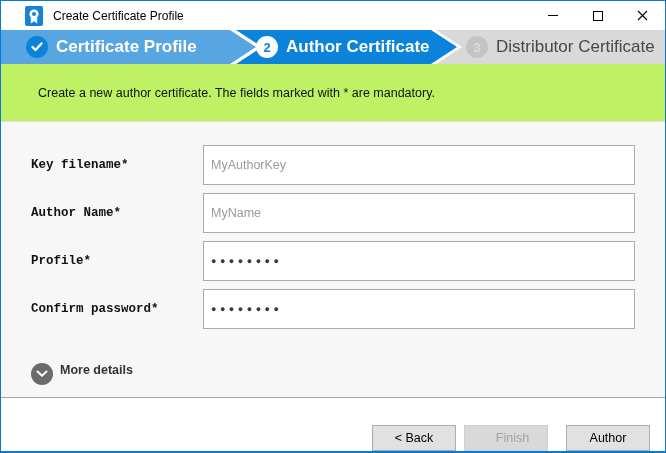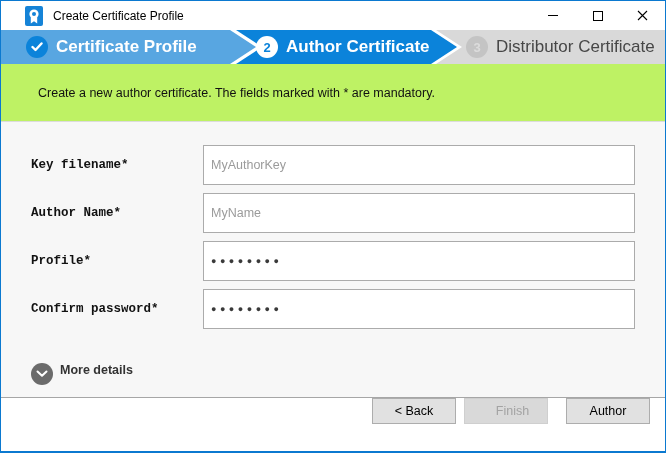--- a/index.html
+++ b/index.html
@@ -132,21 +132,21 @@
     background: #6b6b6b;
     display: flex; align-items: center; justify-content: center;
     flex-shrink: 0;
   }
   .md-label { font-size: 12.5px; font-weight: bold; color: #333333; }
 
   
   .footer {
     height: 53px;
     background: #ffffff;
-    display: flex; align-items: flex-start; justify-content: flex-end;
+    display: flex; align-items: flex-end; justify-content: flex-end;
     padding-right: 15px;
     gap: 8px;
   }
   .btn {
     width: 84px; height: 26px;
     background: #e1e1e1;
     border: 1px solid #adadad;
     font-family: "Liberation Sans", "DejaVu Sans", sans-serif;
     font-size: 12.5px;
     color: #000000;

